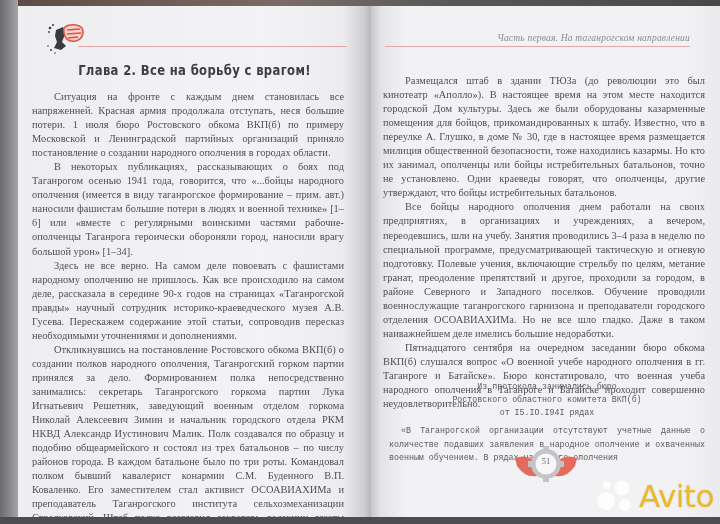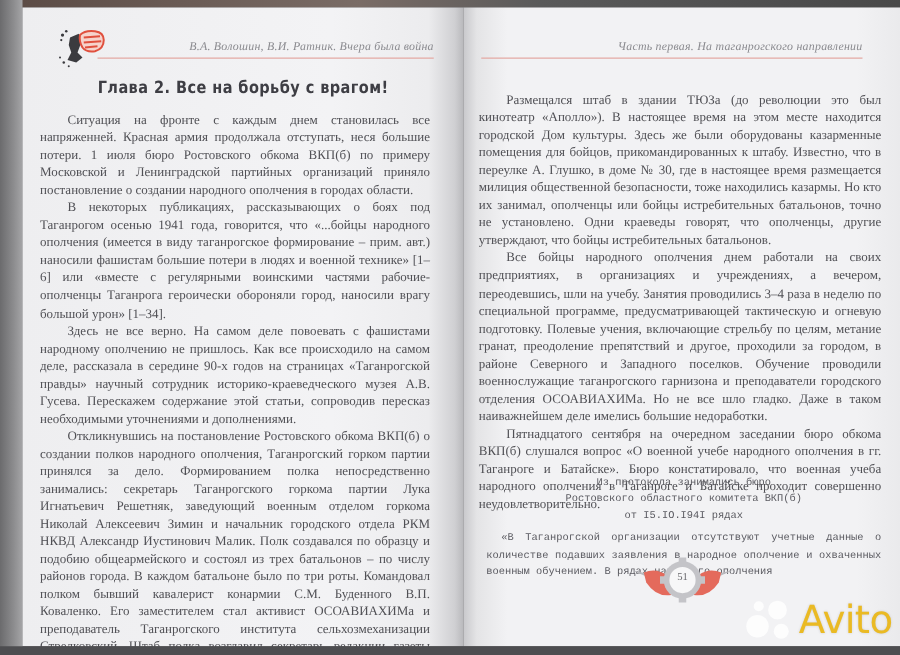--- a/index.html
+++ b/index.html
@@ -102,36 +102,35 @@
         <circle cx="3" cy="12" r="0.9"></circle>
       <circle cx="5" cy="30" r="1"></circle>
         <circle cx="9" cy="33" r="0.8"></circle>
         <circle cx="2" cy="26" r="0.8"></circle>
     </g>
     <g fill="none" stroke="#e0503e" stroke-width="1.6">
       <path d="M18 8 Q22 4 30 5 Q37 6 37 12 Q37 19 30 21 Q23 22 20 18 Q17 13 18 8 Z" fill="#f6d3cc"></path>
       <path d="M21 10 L34 9 M21 14 L35 13 M22 18 L32 17"></path>
     </g>
   </svg>
-  <div class="running-head">В.А. Волошин, В.И. Ратник. Вчера была война</div>
   <div class="head-rule"></div>
 
   <div class="chapter-title">Глава 2. Все на борьбу с врагом!</div>
 
   <div class="body-text">
     <p>Ситуация на фронте с каждым днем становилась все напряженней. Красная армия продолжала отступать, неся большие потери. 1 июля бюро Ростовского обкома ВКП(б) по примеру Московской и Ленинградской партийных организаций приняло постановление о создании народного ополчения в городах области.</p>
     <p>В некоторых публикациях, рассказывающих о боях под Таганрогом осенью 1941 года, говорится, что «...бойцы народного ополчения (имеется в виду таганрогское формирование – прим. авт.) наносили фашистам большие потери в людях и военной технике» [1–6] или «вместе с регулярными воинскими частями рабочие-ополченцы Таганрога героически обороняли город, наносили врагу большой урон» [1–34].</p>
     <p>Здесь не все верно. На самом деле повоевать с фашистами народному ополчению не пришлось. Как все происходило на самом деле, рассказала в середине 90-х годов на страницах «Таганрогской правды» научный сотрудник историко-краеведческого музея А.В. Гусева. Перескажем содержание этой статьи, сопроводив пересказ необходимыми уточнениями и дополнениями.</p>
     <p>Откликнувшись на постановление Ростовского обкома ВКП(б) о создании полков народного ополчения, Таганрогский горком партии принялся за дело. Формированием полка непосредственно занимались: секретарь Таганрогского горкома партии Лука Игнатьевич Решетняк, заведующий военным отделом горкома Николай Алексеевич Зимин и начальник городского отдела РКМ НКВД Александр Иустинович Малик. Полк создавался по образцу и подобию общеармейского и состоял из трех батальонов – по числу районов города. В каждом батальоне было по три роты. Командовал полком бывший кавалерист конармии С.М. Буденного В.П. Коваленко. Его заместителем стал активист ОСОАВИАХИМа и преподаватель Таганрогского института сельхозмеханизации Стрелковский. Штаб полка возглавил секретарь редакции газеты «Таганрогская правда» Л.М. Доброумов.</p>
   </div>
 
 </div>
 
 <div class="page page-right">
-  <div class="running-head">Часть первая. На таганрогского направлении</div>
+  <div class="running-head">Часть первая. На таганрогском направлении</div>
   <div class="head-rule"></div>
 
   <div class="body-text" style="top:68px;">
     <p>Размещался штаб в здании ТЮЗа (до революции это был кинотеатр «Аполло»). В настоящее время на этом месте находится городской Дом культуры. Здесь же были оборудованы казарменные помещения для бойцов, прикомандированных к штабу. Известно, что в переулке А. Глушко, в доме № 30, где в настоящее время размещается милиция общественной безопасности, тоже находились казармы. Но кто их занимал, ополченцы или бойцы истребительных батальонов, точно не установлено. Одни краеведы говорят, что ополченцы, другие утверждают, что бойцы истребительных батальонов.</p>
     <p>Все бойцы народного ополчения днем работали на своих предприятиях, в организациях и учреждениях, а вечером, переодевшись, шли на учебу. Занятия проводились 3–4 раза в неделю по специальной программе, предусматривающей тактическую и огневую подготовку. Полевые учения, включающие стрельбу по целям, метание гранат, преодоление препятствий и другое, проходили за городом, в районе Северного и Западного поселков. Обучение проводили военнослужащие таганрогского гарнизона и преподаватели городского отделения ОСОАВИАХИМа. Но не все шло гладко. Даже в таком наиважнейшем деле имелись большие недоработки.</p>
     <p>Пятнадцатого сентября на очередном заседании бюро обкома ВКП(б) слушался вопрос «О военной учебе народного ополчения в гг. Таганроге и Батайске». Бюро констатировало, что военная учеба народного ополчения в Таганроге и Батайске проходит совершенно неудовлетворительно.</p>
   </div>
 
   <div class="quote-block quote-header">
     <div>Из протокола занимались бюро</div>

